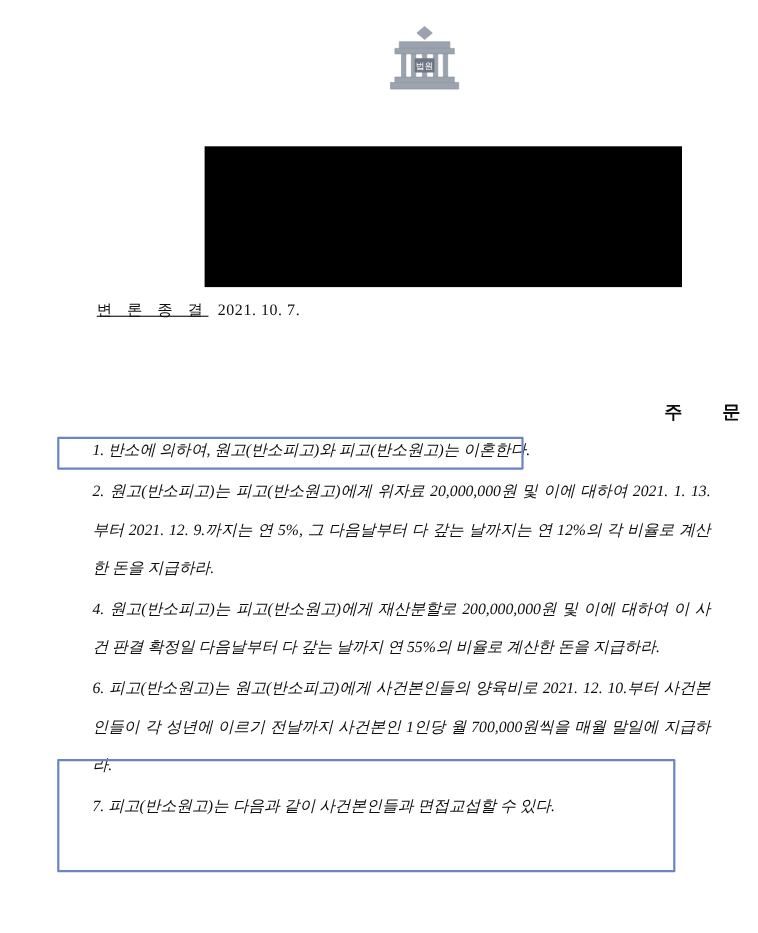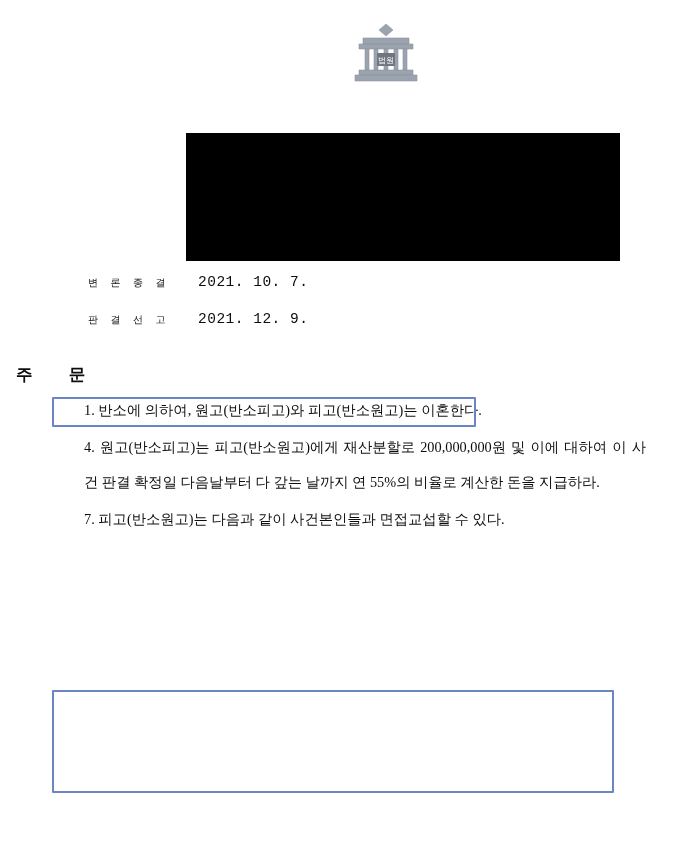--- a/index.html
+++ b/index.html
@@ -62,35 +62,36 @@
   .meta-row {
     display: flex;
     align-items: baseline;
     height: 28px;
     margin-bottom: 9px;
   }
   .meta-label {
     width: 110px;
     letter-spacing: 5px;
     white-space: nowrap;
-    font-size: 10px;
+    font-size: 14px;
+    text-decoration: underline;
   }
   .meta-value {
     font-size: 14.5px;
     letter-spacing: 0.5px;
-    font-family: Liberation Mono, monospace;
+    font-family: Liberation Serif, serif;
   }
 
   
   .heading {
     position: absolute;
     left: 0;
     top: 364px;
     width: 689px;
-    text-align: left;
+    text-align: right;
     font-size: 16.5px;
     font-weight: bold;
     letter-spacing: 16px;
     text-indent: 16px;
   }
 
   
   .body-list {
     position: absolute;
     left: 52px;
@@ -109,20 +110,21 @@
     text-align: justify;
     text-justify: inter-ideograph;
     text-indent: 0;
   }
   .item .num {
     display: inline;
   }
   .hang {
     padding-left: 22px;
     text-indent: -22px;
+    font-style: italic;
   }
 
   
   .hl {
     position: absolute;
     border: 2.2px solid #6b85c4;
     border-radius: 1px;
     pointer-events: none;
     box-sizing: border-box;
   }
@@ -167,34 +169,36 @@
     </div>
   </div>
 
   <div class="redaction"></div>
 
   <div class="meta">
     <div class="meta-row">
       <span class="meta-label">변 론 종 결</span>
       <span class="meta-value">2021. 10. 7.</span>
     </div>
-    <div class="meta-row">
-      <span class="meta-label">판 결 선 고</span>
-      <span class="meta-value">2021. 12. 9.</span>
-    </div>
   </div>
 
   <div class="heading">주    문</div>
 
   <div class="body-list">
     <div class="item">
       <p class="hang"><span class="num">1.</span> <span>반소에 의하여, 원고(반소피고)와 피고(반소원고)는 이혼한다.</span></p>
     </div>
     <div class="item">
+      <p class="hang"><span class="num">2.</span> <span>원고(반소피고)는 피고(반소원고)에게 위자료 20,000,000원 및 이에 대하여 2021. 1. 13.부터 2021. 12. 9.까지는 연 5%, 그 다음날부터 다 갚는 날까지는 연 12%의 각 비율로 계산한 돈을 지급하라.</span></p>
+    </div>
+    <div class="item">
       <p class="hang"><span class="num">4.</span> <span>원고(반소피고)는 피고(반소원고)에게 재산분할로 200,000,000원 및 이에 대하여 이 사건 판결 확정일 다음날부터 다 갚는 날까지 연 55%의 비율로 계산한 돈을 지급하라.</span></p>
+    </div>
+    <div class="item">
+      <p class="hang"><span class="num">6.</span> <span>피고(반소원고)는 원고(반소피고)에게 사건본인들의 양육비로 2021. 12. 10.부터 사건본인들이 각 성년에 이르기 전날까지 사건본인 1인당 월 700,000원씩을 매월 말일에 지급하라.</span></p>
     </div>
     <div class="item">
       <p class="hang"><span class="num">7.</span> <span>피고(반소원고)는 다음과 같이 사건본인들과 면접교섭할 수 있다.</span></p>
     </div>
   </div>
 
   <div class="hl hl-1"></div>
   <div class="hl hl-2"></div>
 
 </div>

